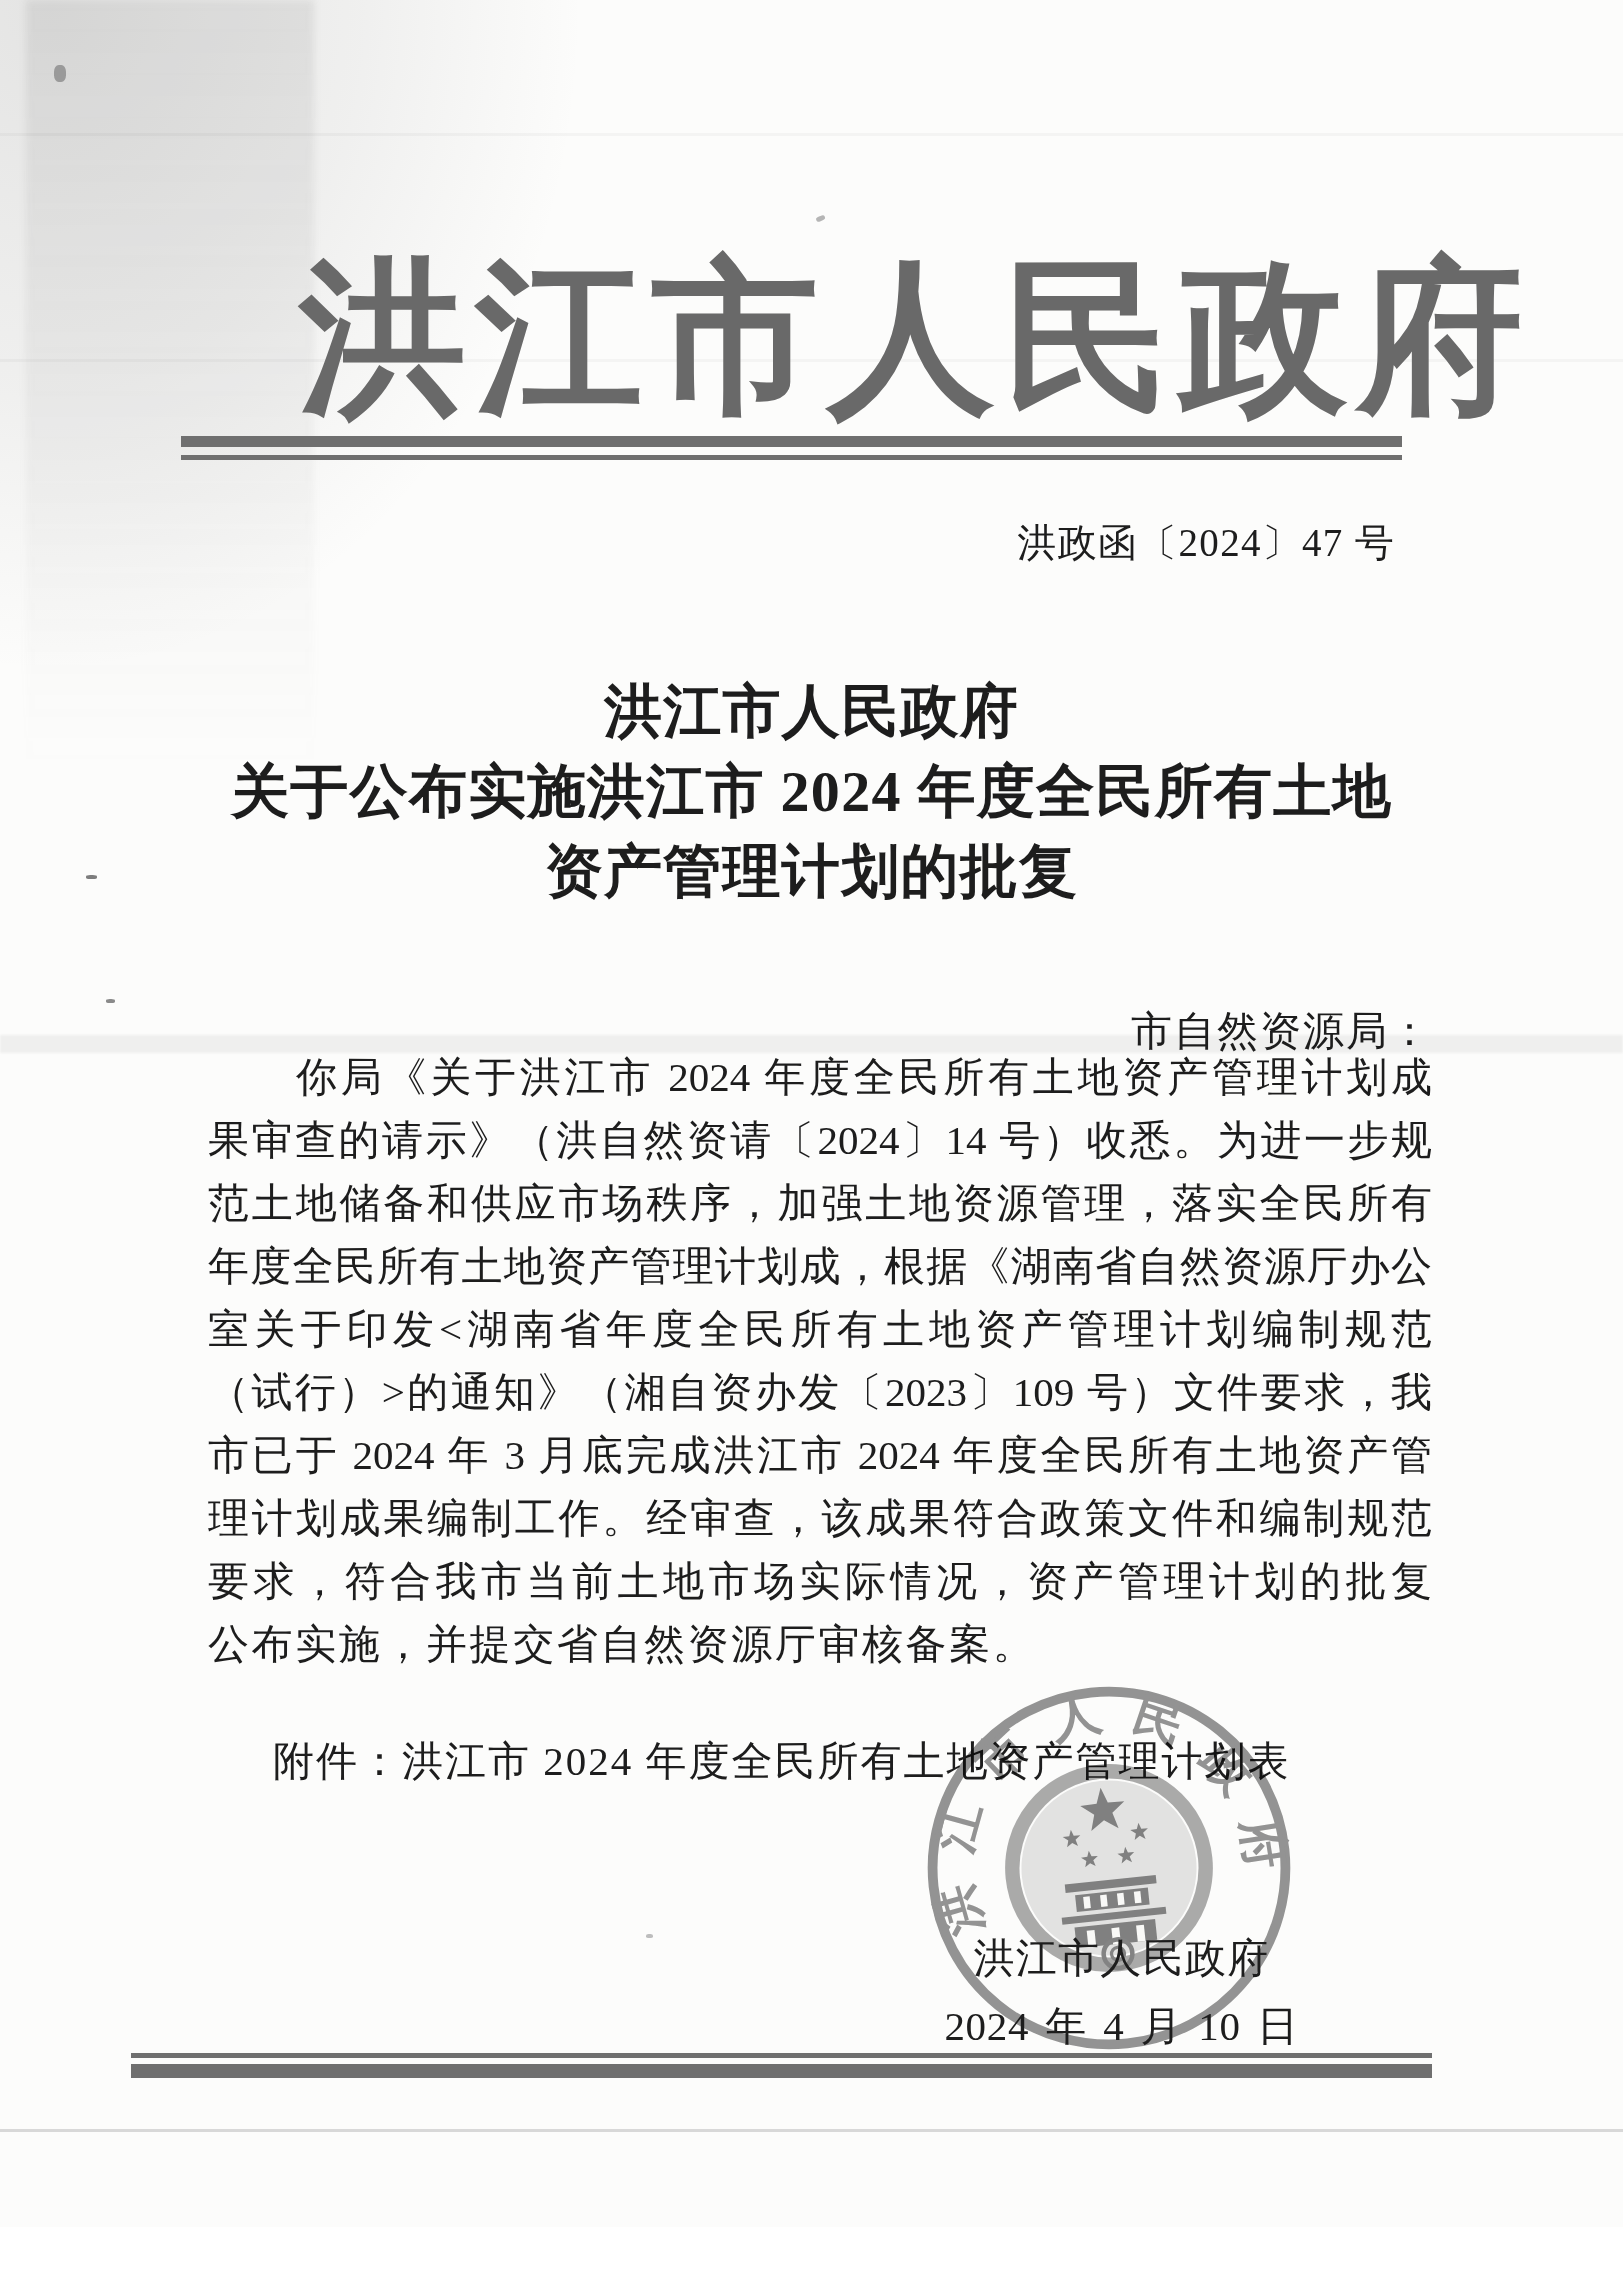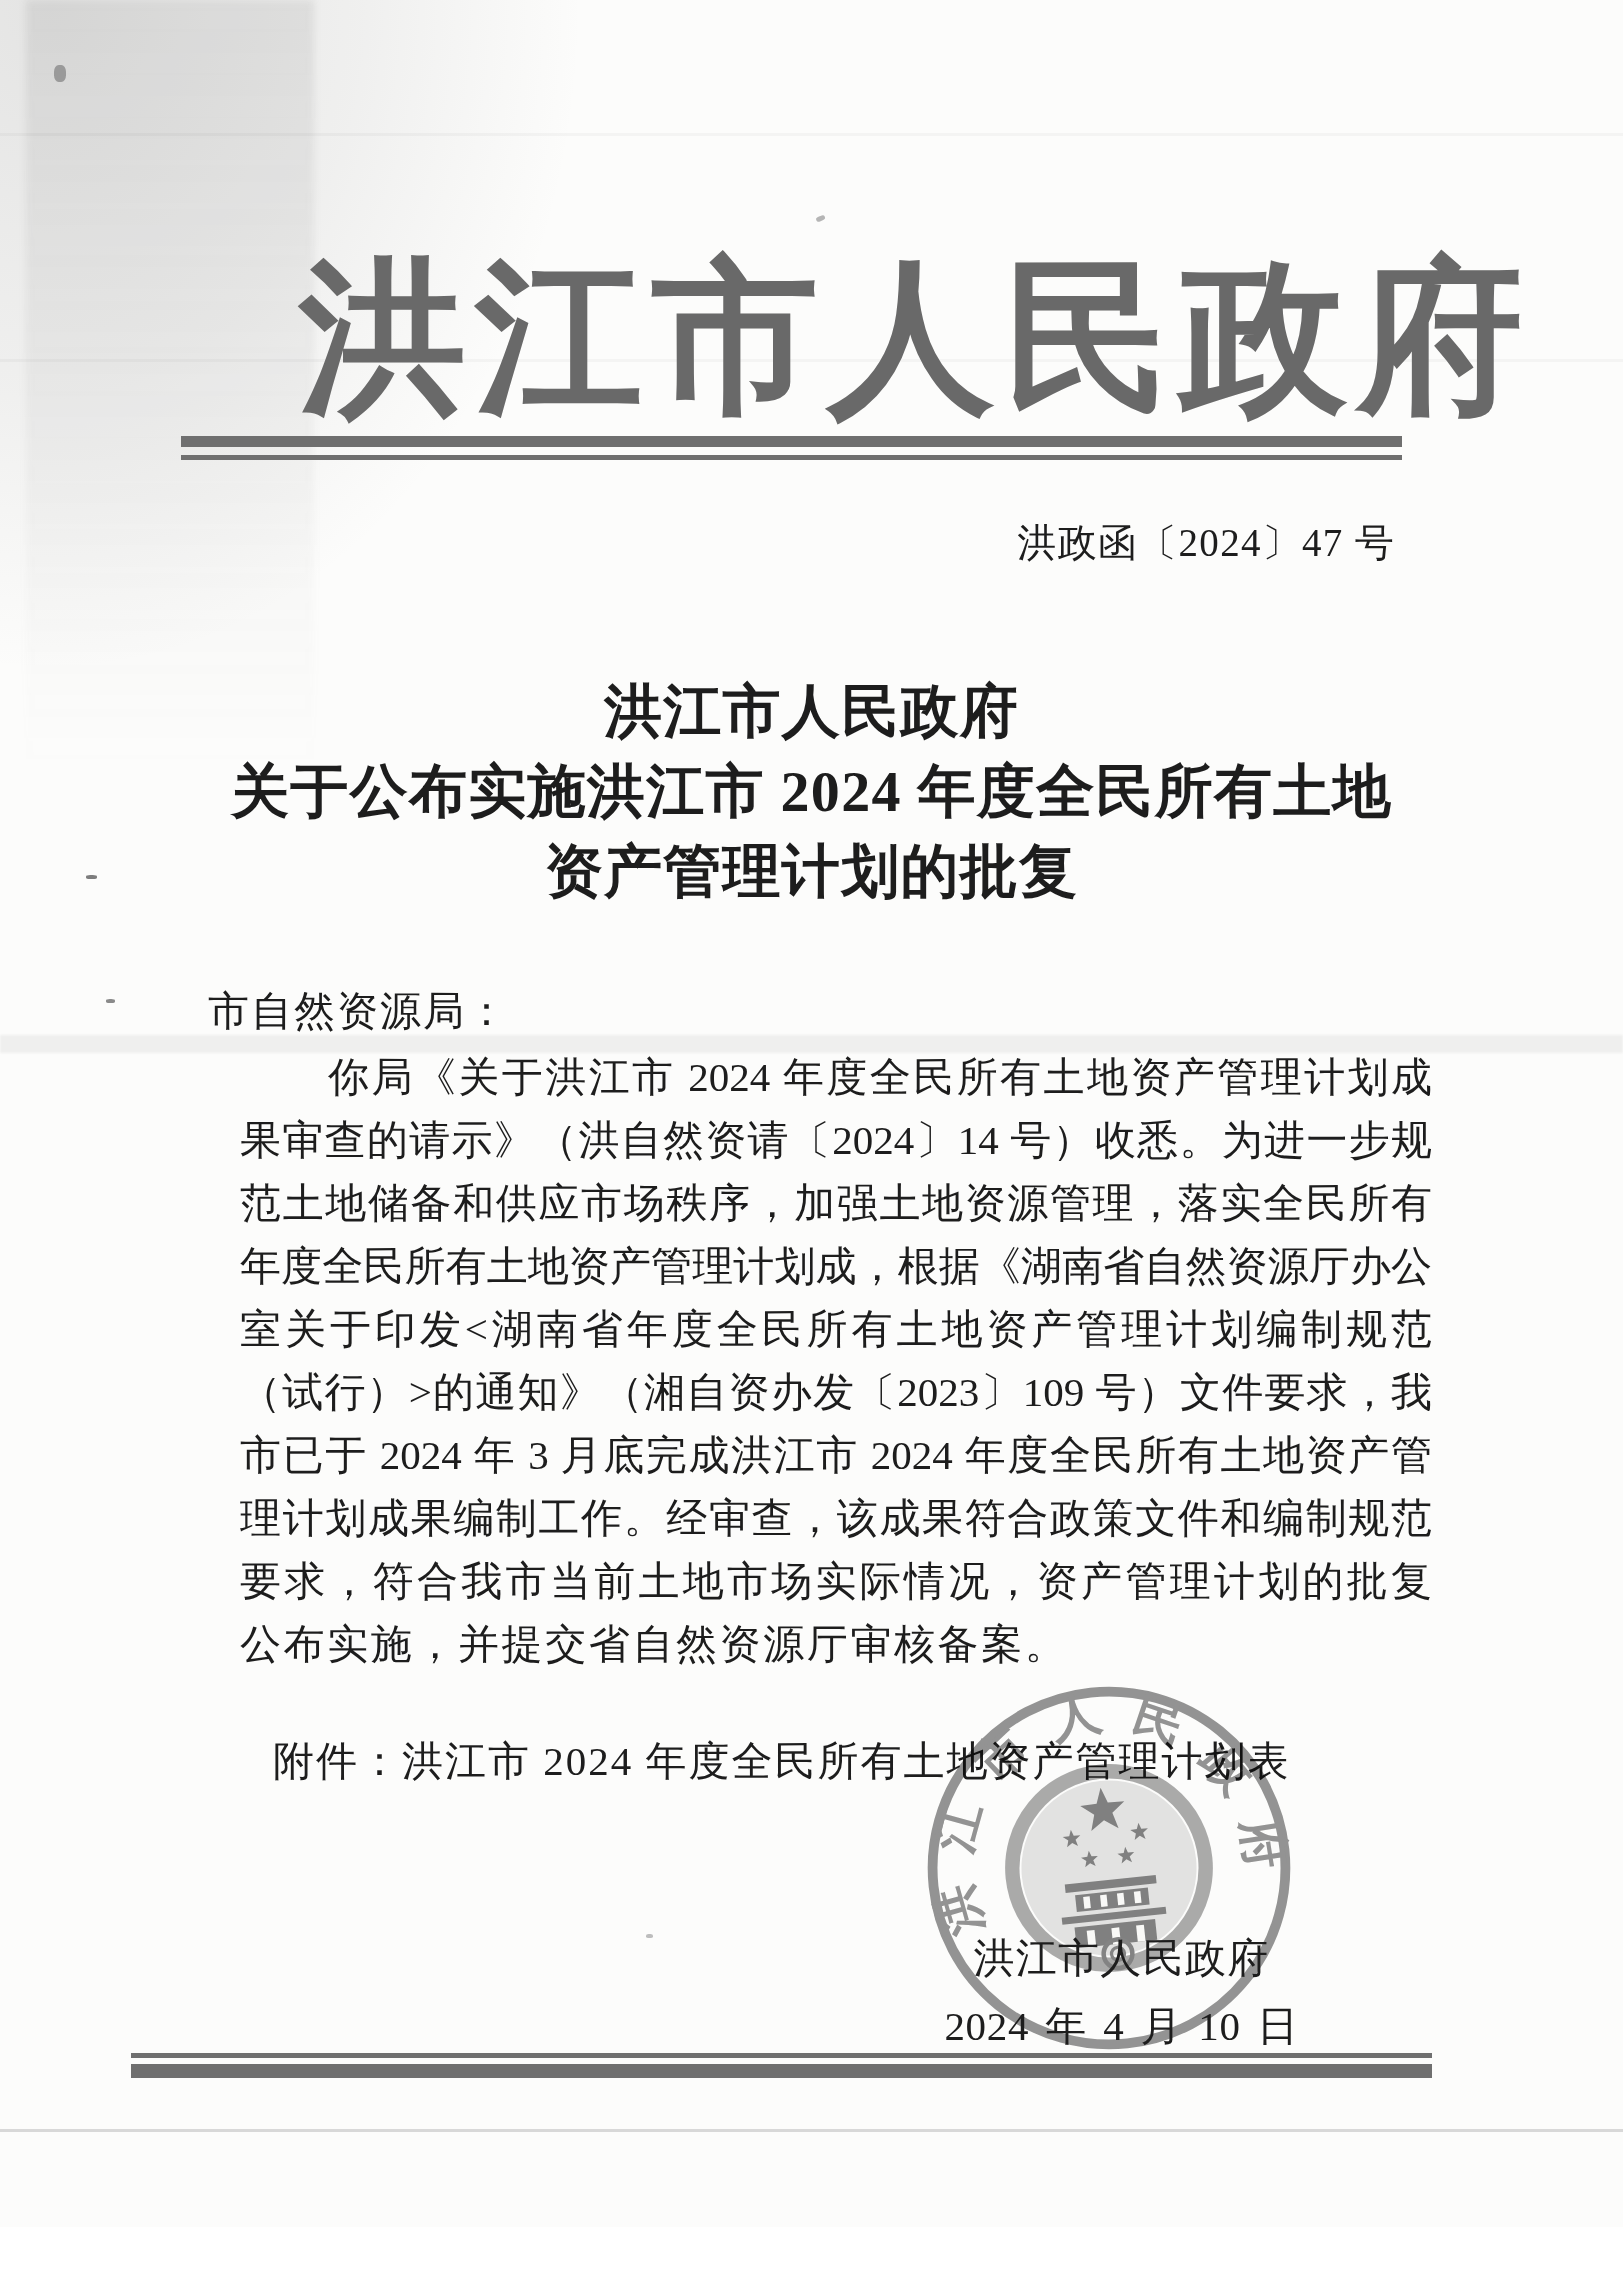--- a/index.html
+++ b/index.html
@@ -64,28 +64,28 @@
 
   
   .doc-title{
     position:absolute;left:0;top:672px;width:1623px;
     text-align:center;font-weight:bold;
     font-size:58px;line-height:80px;letter-spacing:1.3px;
   }
 
   
   .addressee{
-    position:absolute;left:208px;top:980px;width:1224px;
-    font-size:41px;line-height:63px;letter-spacing:2px;white-space:nowrap;
+    position:absolute;left:208px;top:1000px;width:1224px;
+    font-size:41px;line-height:63px;letter-spacing:2px;white-space:nowrap;text-align:right;
   }
   .body-block{
     position:absolute;left:208px;top:1046px;width:1224px;
     font-size:41px;line-height:63px;
   }
-  .jline{text-align:justify;text-align-last:justify;margin-left:32px;}
+  .jline{text-align:justify;text-align-last:justify;}
   .jline.first{text-indent:88px;}
   .jline.last{text-align-last:left;letter-spacing:2.6px;}
   .attachment{
     position:absolute;left:208px;top:1730px;width:1275px;
     font-size:41px;line-height:63px;letter-spacing:2px;
     padding-left:65px;white-space:nowrap;
   }
   .sign-block{
     position:absolute;left:850px;width:543px;text-align:center;white-space:nowrap;
   }

